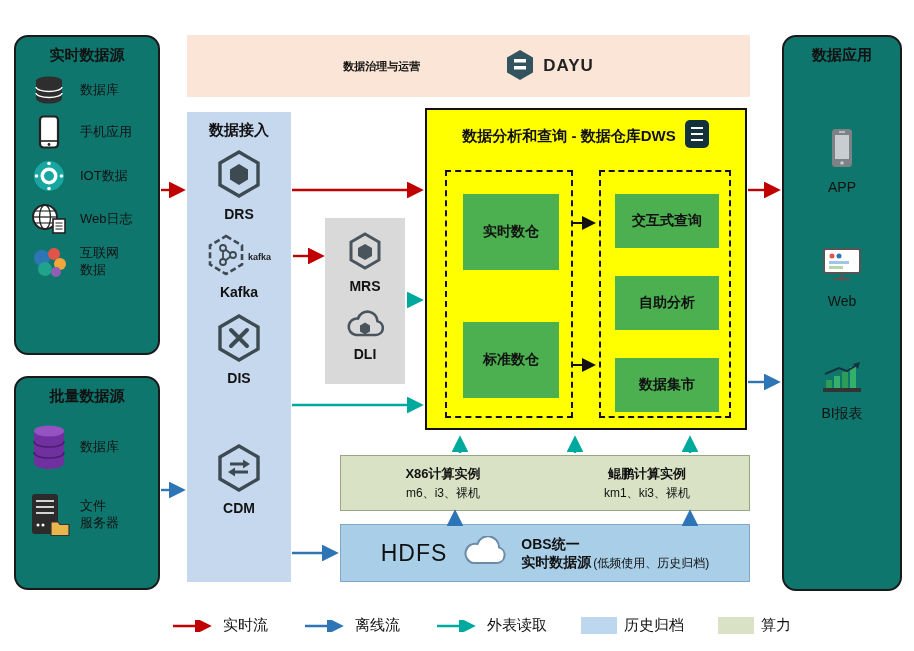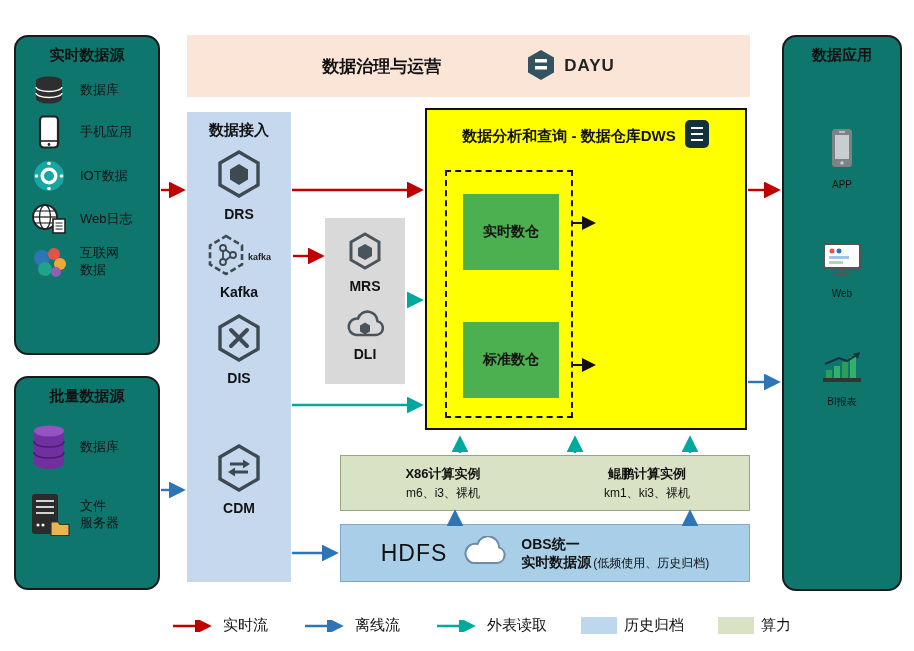--- a/index.html
+++ b/index.html
@@ -7,21 +7,21 @@
   .canvas{position:relative;width:914px;height:651px;background:#fff;overflow:hidden;
           font-family:"Liberation Sans","DejaVu Sans",sans-serif;color:#111}
   .rounded-panel{position:absolute;border:2px solid #1a1a1a;border-radius:14px;background:#0f766e}
   .panel-title{text-align:center;font-weight:700;font-size:15px;padding-top:9px}
   .src-list{margin-top:5px}
   .src-item{display:flex;align-items:center;gap:8px;padding:5px 4px 5px 10px}
   .src-item .ic{width:46px;min-width:46px;display:flex;justify-content:center;align-items:center}
   .lb{font-size:13px;line-height:1.3;white-space:pre-line}
   .gov-bar{position:absolute;display:flex;align-items:center;justify-content:center;gap:85px;
            background:var(--governance-background,#FBE5D6)}
-  .gov-title{font-size:17px;font-weight:700}
+  .gov-title{font-size:11px;font-weight:700}
   .dayu{display:flex;align-items:center;gap:8px}
   .dayu-text{font-size:17px;font-weight:700;letter-spacing:1px;color:#222}
   .ingestion{position:absolute;background:var(--ingestion-background,#C5D8EE)}
   .svc{display:flex;flex-direction:column;align-items:center}
   .svc-label{font-size:14px;font-weight:700;margin-top:4px}
   .kafka-row{display:flex;align-items:center;gap:3px}
   .kafka-mark{font-size:9px;font-weight:700;color:#222}
   .middleware{position:absolute;background:var(--middleware-background,#D9D9D9)}
   .dws-box{position:absolute;background:var(--dws-background,#FFFF00);border:2px solid #111}
   .dws-title-row{display:flex;align-items:center;justify-content:center;gap:8px;margin-top:9px}
@@ -33,21 +33,21 @@
                display:flex;align-items:center}
   .compute-col{flex:1;text-align:center}
   .c-title{font-size:13px;font-weight:700}
   .c-specs{font-size:12px;margin-top:2px}
   .hdfs-bar{position:absolute;background:var(--storage-background,#A9CFE8);border:1px solid #7fa8c8;
             display:flex;align-items:center;justify-content:center;gap:14px}
   .hdfs-label{font-size:23px;font-weight:400;letter-spacing:1px}
   .obs-text{font-size:14px;line-height:1.3}
   .obs-note{font-size:12px;font-weight:400;margin-left:2px}
   .app-item{display:flex;flex-direction:column;align-items:center}
-  .app-label{font-size:10px;margin-top:6px}
+  .app-label{font-size:14px;margin-top:6px}
   .legend{position:absolute;display:flex;align-items:center;gap:34px}
   .legend-item{display:flex;align-items:center;gap:7px;font-size:15px}
   .swatch{width:36px;height:17px;display:inline-block}
   .swatch-archive{background:var(--history-archive,#BDD7EE)}
   .swatch-compute{background:var(--compute-power,#D9E2C4)}
   .arrows{position:absolute;left:0;top:0;z-index:9;pointer-events:none}
   .arrow-red{stroke:var(--realtime-flow,#C00000)}
   .arrow-blue{stroke:var(--offline-flow,#2E75B6)}
   .arrow-teal{stroke:var(--external-read,#00A99D)}
   .arrow-black{stroke:#111}
@@ -264,20 +264,31 @@
             <line x1="7" y1="21" x2="19" y2="21" stroke="#fff" stroke-width="2"></line>
           </svg>
       </span>
     </div>
     <div class="dashed" style="left:18px;top:60px;width:128px;height:248px;">
       <div class="green-box" style="left:16px;top:22px;width:96px;height:76px;">
         <span>实时数仓</span>
       </div>
       <div class="green-box" style="left:16px;top:150px;width:96px;height:76px;justify-content:center;">
         <span>标准数仓</span>
+      </div>
+    </div>
+    <div class="dashed" style="left:172px;top:60px;width:132px;height:248px;">
+      <div class="green-box" style="left:14px;top:22px;width:104px;height:54px;">
+        <span>交互式查询</span>
+      </div>
+      <div class="green-box" style="left:14px;top:104px;width:104px;height:54px;">
+        <span>自助分析</span>
+      </div>
+      <div class="green-box" style="left:14px;top:186px;width:104px;height:54px;">
+        <span>数据集市</span>
       </div>
     </div>
   </div>
 
   <div class="compute-bar" style="left:340px;top:455px;width:410px;height:56px;">
     <div class="compute-col">
       <div class="c-title">X86计算实例</div>
       <div class="c-specs">m6、i3、裸机</div>
     </div>
     <div class="compute-col">

